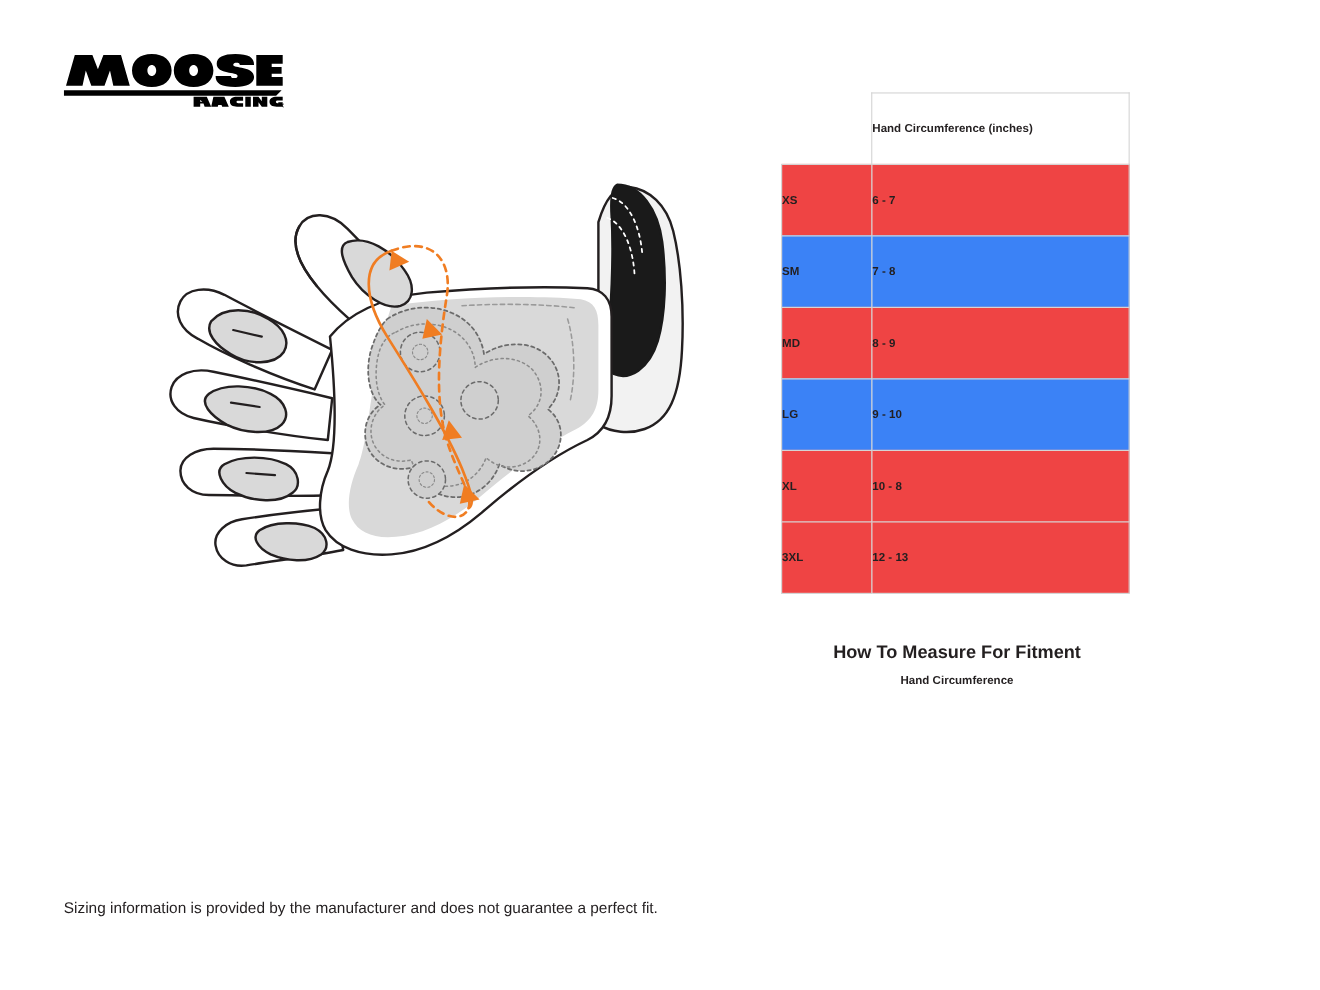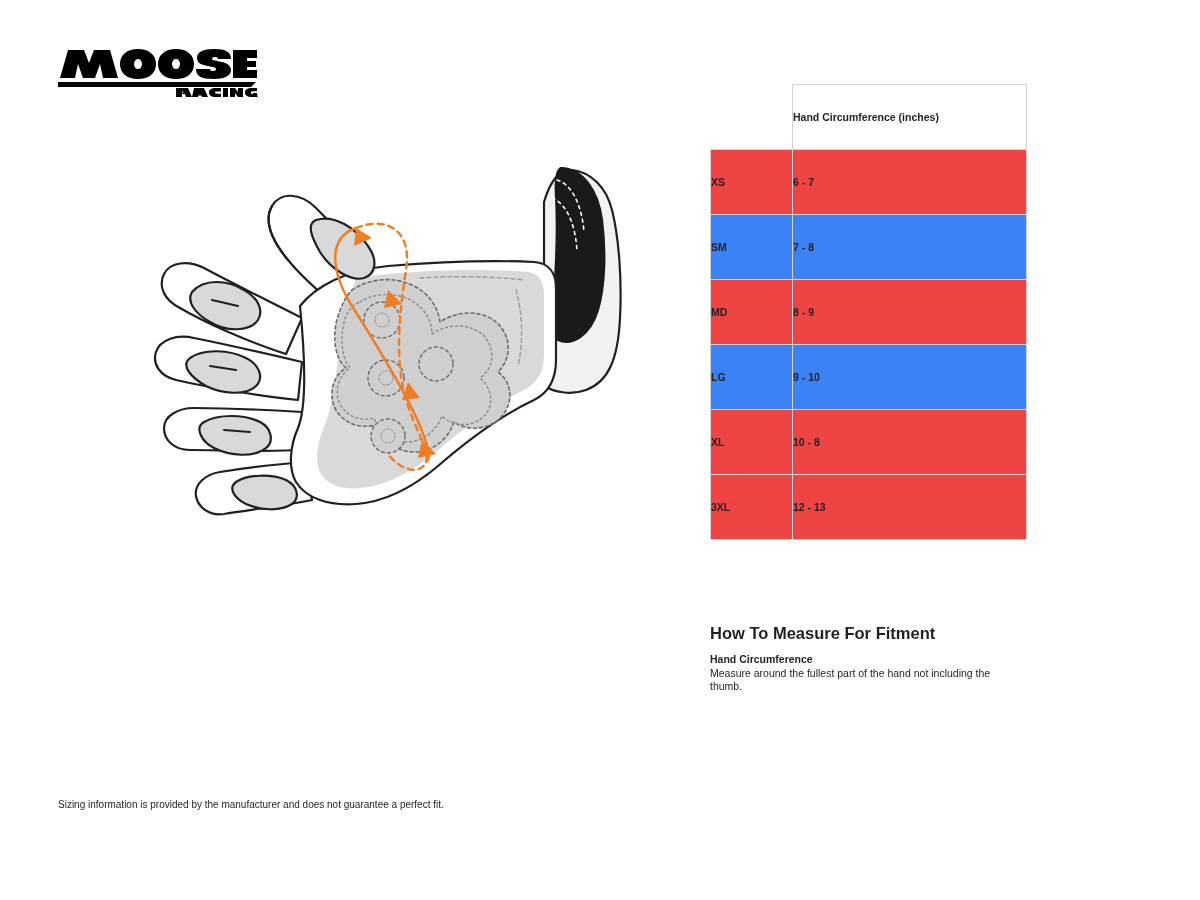--- a/index.html
+++ b/index.html
@@ -76,22 +76,23 @@
     background: #ffffff;
     height: 52px !important;
     font-weight: bold;
     font-size: 10.5px;
   }
   tr.shaded td { background: #ef4444; }
   tr.plain td { background: #3b82f6; }
 
   
   .measure {
-    margin-top: 84px;
+    margin-top: 44px;
     width: 320px;
+    text-align: center;
   }
   .measure-title {
     font-size: 16.5px;
     font-weight: bold;
     color: #231f20;
     margin: 0 0 10px 0;
   }
   .measure-sub {
     font-size: 10.5px;
     font-weight: bold;
@@ -103,22 +104,22 @@
     line-height: 1.32;
     color: #231f20;
     margin: 0;
     width: 305px;
   }
 
   
   .disclaimer {
     position: absolute;
     left: 58px;
-    top: 798px;
-    font-size: 10px;
+    top: 815px;
+    font-size: 14px;
     line-height: 1.45;
     color: #231f20;
     text-align: right;
   }
   .disclaimer div { white-space: nowrap; }
 </style>
 </head>
 <body>
 
 <div class="logo">
@@ -278,19 +279,18 @@
       <tr class="shaded">
         <td>3XL</td>
         <td>12 - 13</td>
       </tr>
     </tbody>
   </table>
 
   <div class="measure">
     <h3 class="measure-title">How To Measure For Fitment</h3>
     <p class="measure-sub">Hand Circumference</p>
-    <p class="measure-text">Measure around the fullest part of the hand not including the thumb.</p>
   </div>
 </div>
 
 <div class="disclaimer">
   <div>Sizing information is provided by the manufacturer and does not guarantee a perfect fit.</div>
 </div>
 
 </body></html>

